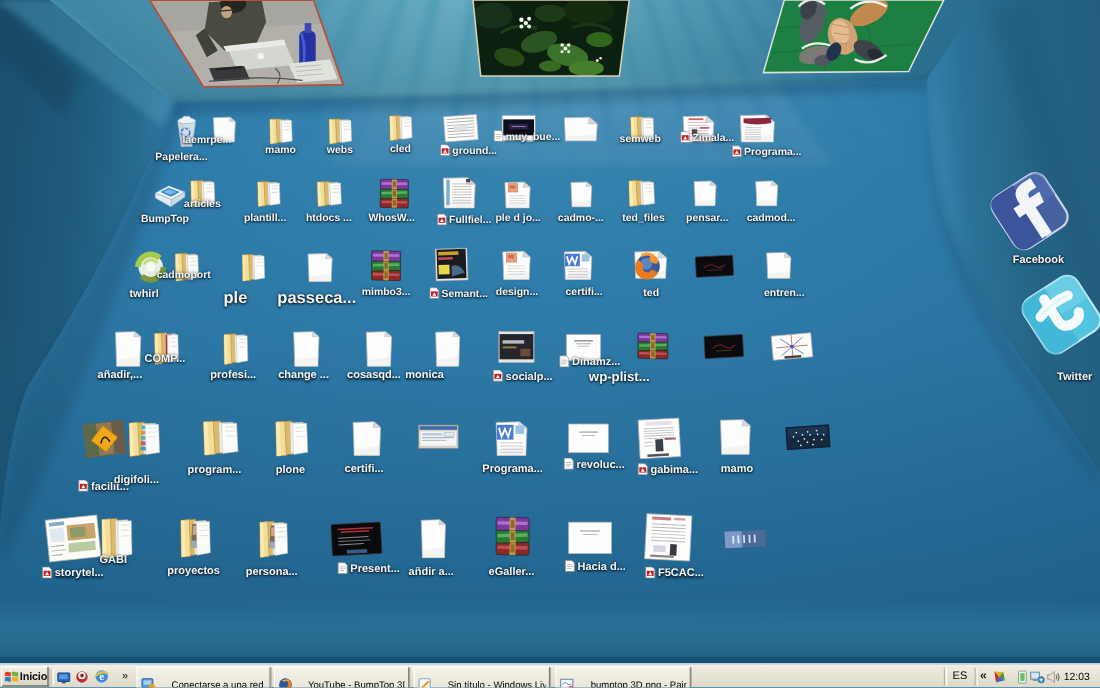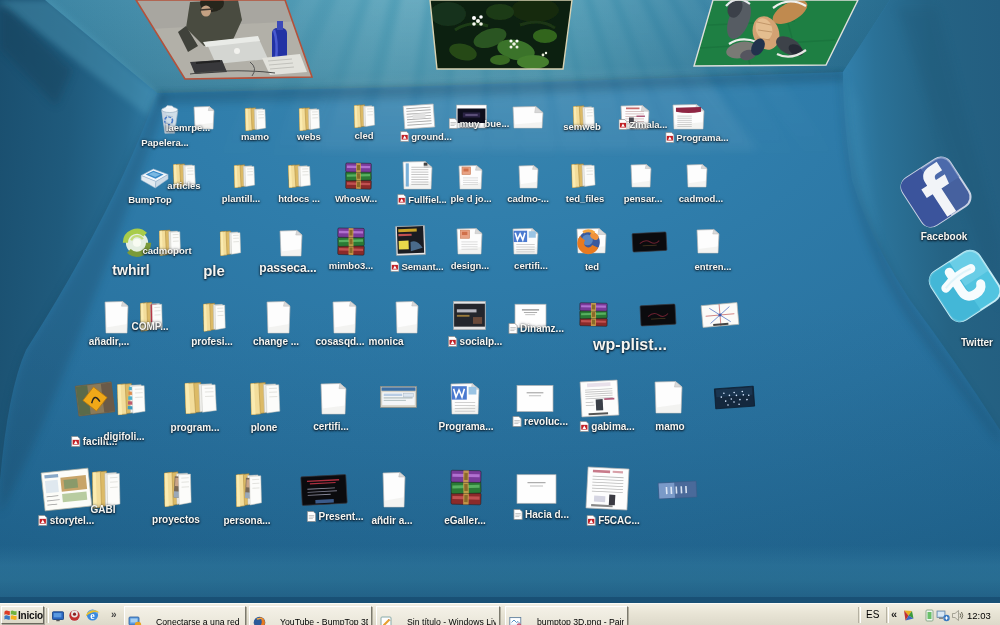--- a/index.html
+++ b/index.html
@@ -500,21 +500,21 @@
 <div class="lab" style="left:701px;top:194px;font-size:9.5px">cadmod...</div>
 <svg width="34" height="29" viewBox="0 0 34 29" style="position:absolute;left:120px;top:230px;overflow:visible" class="ic">
       <g>
 <circle cx="17.0" cy="12.76" r="11.136000000000001" fill="#eef4e4" opacity="0.95"></circle>
 <path d="M5.399999999999999 12.76 A11.600000000000001 11.600000000000001 0 0 1 25.12 4.639999999999999" stroke="#a8cc4a" stroke-width="5.220000000000001" fill="none"></path>
 <path d="M28.6 12.76 A11.600000000000001 11.600000000000001 0 0 1 8.879999999999999 20.880000000000003" stroke="#7a9a3a" stroke-width="5.220000000000001" fill="none"></path>
 <circle cx="17.0" cy="12.76" r="4.0600000000000005" fill="#f8fbf2"></circle>
 <path d="M11.2 10.44 A6.380000000000002 6.380000000000002 0 0 1 22.8 9.28" stroke="#c2dc7a" stroke-width="2.3200000000000003" fill="none"></path>
 </g>
     </svg>
-<div class="lab" style="left:131px;top:262px;font-size:14px">twhirl</div>
+<div class="lab" style="left:131px;top:262px;font-size:10px">twhirl</div>
 <svg width="29" height="30" viewBox="0 0 29 30" style="position:absolute;left:156px;top:228px;overflow:visible" class="ic">
       <g transform="rotate(3 14.5 15.0)">
 <path d="M2.9000000000000004 3.5999999999999996 L13.34 2.1 L15.08 25.8 L4.64 27.900000000000002 Z" fill="#dcba66" stroke="#9a7d38" stroke-width="0.6"></path>
 <path d="M12.18 3.5999999999999996 L20.88 2.6999999999999997 L22.62 24.0 L13.92 25.8 Z" fill="#efefeb" stroke="#b9b9b4" stroke-width="0.5"></path>
 
 <path d="M13.92 4.2 L23.200000000000003 3.3 L24.94 24.0 L15.66 26.1 Z" fill="#fcfcfa" stroke="#c2c2bc" stroke-width="0.5"></path>
 <path d="M16.240000000000002 6.6 L22.04 6.0 M16.529999999999998 9.6 L22.330000000000002 9.0 M16.82 13.2 L22.62 12.6" stroke="#d8d8d2" stroke-width="0.7" fill="none"></path>
 <path d="M2.9000000000000004 3.5999999999999996 L8.7 2.6999999999999997 L11.02 27.0 L4.64 27.900000000000002 Z" fill="#f3dd9b" stroke="#b6954a" stroke-width="0.6"></path>
 <path d="M2.9000000000000004 3.5999999999999996 L5.22 3.3 L7.54 27.6 L4.64 27.900000000000002 Z" fill="#fcedb4" opacity="0.85"></path>
 </g>
@@ -533,21 +533,21 @@
     </svg>
 <div class="lab" style="left:214px;top:262px;font-size:15px">ple</div>
 <svg width="24" height="27" viewBox="0 0 24 27" style="position:absolute;left:279px;top:230px;overflow:visible" class="ic">
       <g>
 <path d="M1 1 L17.759999999999998 0.5 L23 4.992000000000001 L22 26 L2 26 Z" fill="#fdfdfd" stroke="#b5b5b5" stroke-width="0.7"></path>
 <path d="M17.759999999999998 0.5 L16.759999999999998 4.992000000000001 L23 4.992000000000001 Z" fill="#d8d8d8" stroke="#bbb" stroke-width="0.5"></path>
 <path d="M2 26 L22 26 L22 18.9 L2 21.6 Z" fill="#ededea" opacity="0.6"></path>
 
 </g>
     </svg>
-<div class="lab" style="left:288px;top:262px;font-size:12px">passeca...</div>
+<div class="lab" style="left:288px;top:262px;font-size:15px">passeca...</div>
 <svg width="30" height="29" viewBox="0 0 30 29" style="position:absolute;left:336px;top:227px;overflow:visible" class="ic">
       <g transform="rotate(1.5 15.0 23.200000000000003)">
 <rect x="1.7999999999999998" y="18.56" width="26.4" height="9.28" rx="1.16" fill="#8a2a2a" stroke="#1a1a1a" stroke-width="0.5"></rect>
 <rect x="3.0" y="21.344" width="24.0" height="2.4128" fill="#c05050"></rect>
 <rect x="12.6" y="18.56" width="4.8" height="9.28" fill="#caa04a" opacity="0.9"></rect>
 <rect x="13.5" y="20.416" width="3.0" height="5.568" fill="#8a6a2a"></rect>
 </g>
       <g transform="rotate(-1.5 15.0 14.5)">
 <rect x="1.7999999999999998" y="9.860000000000001" width="26.4" height="9.28" rx="1.16" fill="#2a7a35" stroke="#1a1a1a" stroke-width="0.5"></rect>
 <rect x="3.0" y="12.644000000000002" width="24.0" height="2.4128" fill="#58b060"></rect>
@@ -738,21 +738,21 @@
 <rect x="13.02" y="8.5" width="4.96" height="8.0" fill="#caa04a" opacity="0.9"></rect>
 <rect x="13.950000000000001" y="10.100000000000001" width="3.1" height="4.8" fill="#8a6a2a"></rect>
 </g>
       <g transform="rotate(1 15.5 5.0)">
 <rect x="1.8599999999999999" y="1.0" width="27.28" height="8.0" rx="1.0" fill="#7a3a9a" stroke="#1a1a1a" stroke-width="0.5"></rect>
 <rect x="3.1" y="3.4000000000000004" width="24.8" height="2.08" fill="#b070d0"></rect>
 <rect x="13.02" y="1.0" width="4.96" height="8.0" fill="#caa04a" opacity="0.9"></rect>
 <rect x="13.950000000000001" y="2.6" width="3.1" height="4.8" fill="#8a6a2a"></rect>
 </g>
     </svg>
-<div class="lab" style="left:630px;top:336px;font-size:16px">wp-plist...</div>
+<div class="lab" style="left:563px;top:336px;font-size:12px">wp-plist...</div>
 <svg width="36" height="24" viewBox="0 0 36 24" style="position:absolute;left:640px;top:303px;overflow:visible" class="ic">
       <g transform="rotate(-3 18.0 12.0)">
 <rect x="0.5" y="1.92" width="35" height="20.16" rx="1" fill="#0b0b0e" stroke="#36363e" stroke-width="0.7"></rect>
 <path d="M7.92 13.200000000000001 Q13.68 8.16 18.72 12.0 T28.080000000000002 11.040000000000001" stroke="#6a2030" stroke-width="1" fill="none"></path>
         <rect x="10.799999999999999" y="15.36" width="14.4" height="0.8" fill="#4a3a20"></rect>
       </g>
     </svg>
 <svg width="38" height="26" viewBox="0 0 38 26" style="position:absolute;left:701px;top:302px;overflow:visible" class="ic">
       <g transform="rotate(-5 19.0 13.0)">
 <rect x="1" y="2.08" width="36" height="21.84" fill="#fbfbf8" stroke="#b5b5ad" stroke-width="0.7"></rect>

